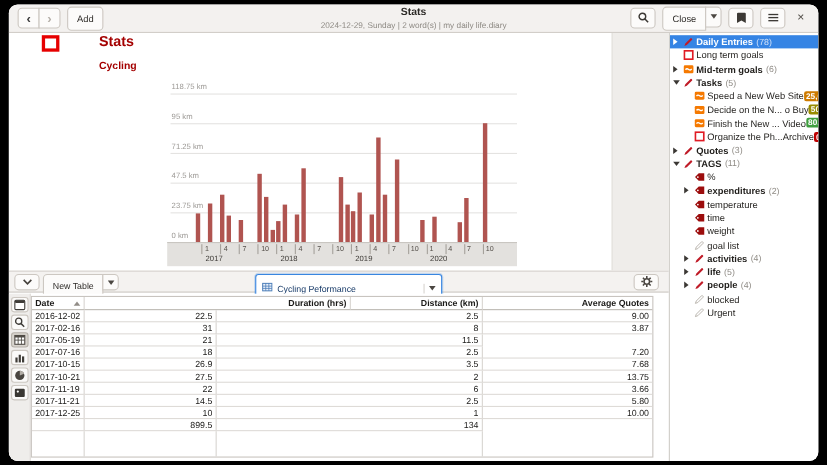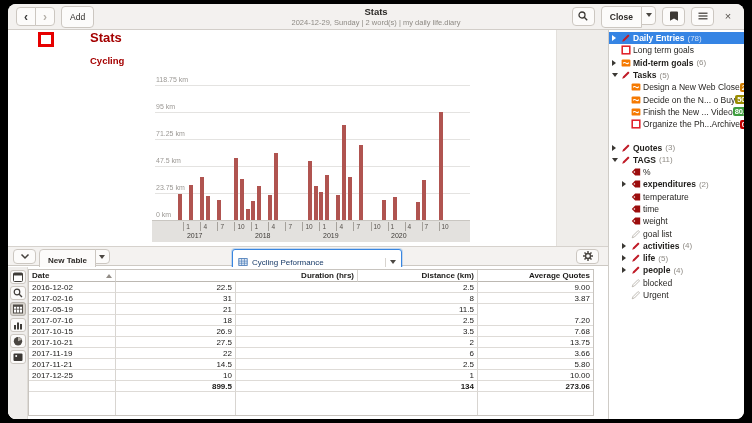--- a/index.html
+++ b/index.html
@@ -5,21 +5,21 @@
   html,body{margin:0;padding:0;background:#000;}
   *{box-sizing:border-box;font-family:"Liberation Sans","DejaVu Sans",sans-serif;}
   .stage{position:relative;width:752px;height:423px;background:#000;overflow:hidden;}
   .window{position:absolute;left:8px;top:4px;width:736px;height:415px;background:#fff;border-radius:8px;overflow:hidden;}
 
   
   .titlebar{position:relative;height:26px;background:#f3f1ef;border-bottom:1px solid #d2cec9;display:flex;align-items:center;justify-content:space-between;padding:0 8px;}
   .tb-left,.tb-right{display:flex;align-items:center;gap:6px;z-index:2;}
   .btn{display:inline-flex;align-items:center;justify-content:center;height:19px;background:#fcfbfa;border:1px solid #ccc7c1;border-radius:4px;font-size:8.5px;color:#2e2b28;padding:10px 8px;cursor:default;}
   .linked{display:inline-flex;}
-  .linked .btn{border-radius:0;font-weight:bold;}
+  .linked .btn{border-radius:0;}
   .linked .btn:first-child{border-radius:4px 0 0 4px;}
   .linked .btn:last-child{border-radius:0 4px 4px 0;margin-left:-1px;}
   .btn.nav{width:20px;padding:0;font-size:12px;font-weight:bold;color:#3a3a3a;}
   .btn.nav.fwd{color:#b5b0a9;}
   .btn.iconb{width:23px;padding:0;}
   .btn.caretbtn{width:15px;padding:0;}
   .caret{width:0;height:0;border-left:3px solid transparent;border-right:3px solid transparent;border-top:4px solid #4b4742;}
   .tb-center{position:absolute;left:0;right:0;top:2px;text-align:center;pointer-events:none;}
   .tb-title{font-size:9.5px;font-weight:bold;color:#2c2a27;}
   .tb-sub{font-size:7.5px;color:#8e8a84;margin-top:1px;}
@@ -60,26 +60,26 @@
   .sbtn{width:16px;height:14px;background:#fbfaf9;border:1px solid #ccc7c1;border-radius:3px;display:flex;align-items:center;justify-content:center;padding:0;}
   .sbtn.active{background:#d7d3cd;border-color:#b5b0a9;}
   .sbtn svg{display:block;}
   .tablewrap{position:absolute;left:20px;top:2px;bottom:3px;width:566px;display:flex;flex-direction:column;border:1px solid #c8c4bf;background:#fff;}
   .tr{display:flex;height:11px;}
   .tr.thead{height:12px;}
   .tr.filler{flex:1;}
   .td{border-right:1px solid #d8d5d1;border-bottom:1px solid #dedbd7;font-size:8px;color:#1b1a18;padding:0 3px;display:flex;align-items:center;overflow:hidden;white-space:nowrap;}
   .thead .td{font-weight:bold;border-bottom:1px solid #bcb8b2;}
   .filler .td{border-bottom:none;}
-  .td.c0{width:87px;}
+  .td.c0{width:48px;}
   .td.c1{width:120px;justify-content:flex-end;}
   .td.c2{width:242px;justify-content:flex-end;}
   .td.c3{flex:1;justify-content:flex-end;border-right:none;}
   .thead .td.c1,.thead .td.c2,.thead .td.c3{justify-content:flex-end;}
-  .tr.totals .td{font-weight:bold;}
+  .tr.totals .td{font-weight:normal;}
   .sortarrow{width:0;height:0;border-left:3px solid transparent;border-right:3px solid transparent;border-bottom:4px solid #928d87;margin-left:auto;}
 
   
   .tree{position:absolute;left:0;right:0;top:2px;}
   .trow{display:flex;align-items:center;height:12.3px;padding-right:6px;cursor:default;}
   .trow.sel{background:#3584e4;}
   .texp{width:9px;display:flex;align-items:center;justify-content:flex-start;flex:none;}
   .tri-r{width:0;height:0;border-top:3px solid transparent;border-bottom:3px solid transparent;border-left:4.5px solid #3b3834;}
   .tri-d{width:0;height:0;border-left:3px solid transparent;border-right:3px solid transparent;border-top:4.5px solid #3b3834;}
   .trow.sel .tri-r{border-left-color:#fff;}
@@ -372,21 +372,20 @@
               <div class="tr">
                 <div class="td c0">2017-12-25</div>
                 <div class="td c1">10</div>
                 <div class="td c2">1</div>
                 <div class="td c3">10.00</div>
               </div>
               <div class="tr totals">
                 <div class="td c0"></div>
                 <div class="td c1">899.5</div>
                 <div class="td c2">134</div>
-                <div class="td c3">273.06</div>
               </div>
               <div class="tr filler">
                 <div class="td c0"></div>
                 <div class="td c1"></div>
                 <div class="td c2"></div>
                 <div class="td c3"></div>
               </div>
             </div>
       </div>
 
@@ -441,21 +440,21 @@
               <span class="tcount">(5)</span>
             </div>
             <div class="trow" style="padding-left: 13px;">
               <span class="texp"></span>
               <span class="ticon">
                 <svg width="10" height="10" viewBox="0 0 10 10">
                   <rect x="0.6" y="1.4" width="8.8" height="7.2" rx="1.2" fill="#f57900"></rect>
                   <path d="M2.2 5.4 Q3.4 3.8 5 5.1 Q6.6 6.4 7.8 4.7" stroke="#fff" stroke-width="1.2" fill="none"></path>
                 </svg>
               </span>
-              <span class="tlabel">Design a New Web Close</span>
+              <span class="tlabel">Speed a New Web Site</span>
               <span class="tbadge" style="background: rgb(206, 123, 0);">25,0%</span>
             </div>
             <div class="trow" style="padding-left: 13px;">
               <span class="texp"></span>
               <span class="ticon">
                 <svg width="10" height="10" viewBox="0 0 10 10">
                   <rect x="0.6" y="1.4" width="8.8" height="7.2" rx="1.2" fill="#f57900"></rect>
                   <path d="M2.2 5.4 Q3.4 3.8 5 5.1 Q6.6 6.4 7.8 4.7" stroke="#fff" stroke-width="1.2" fill="none"></path>
                 </svg>
               </span>
@@ -476,21 +475,21 @@
             <div class="trow" style="padding-left: 13px;">
               <span class="texp"></span>
               <span class="ticon">
                 <svg width="10" height="10" viewBox="0 0 10 10">
                   <rect x="1.2" y="1.2" width="7.6" height="7.6" fill="#fff" stroke="#e01b24" stroke-width="1.5"></rect>
                 </svg>
               </span>
               <span class="tlabel">Organize the Ph...Archive</span>
               <span class="tbadge" style="background: rgb(192, 0, 0);">0,0%</span>
             </div>
-            <div class="trow" style="padding-left: 3px; margin-top: 11px;">
+            <div class="trow" style="padding-left: 3px;">
               <span class="texp">
                 <span class="tri-r"></span>
               </span>
               <span class="ticon">
                 <svg width="10" height="10" viewBox="0 0 10 10">
                   <path d="M1.2 8.8 L2 6.6 L6.8 1.8 Q7.2 1.4 7.7 1.9 L8.1 2.3 Q8.6 2.8 8.2 3.2 L3.4 8 Z" fill="#c01c28"></path>
                 </svg>
               </span>
               <span class="tlabel b">Quotes</span>
               <span class="tcount">(3)</span>

